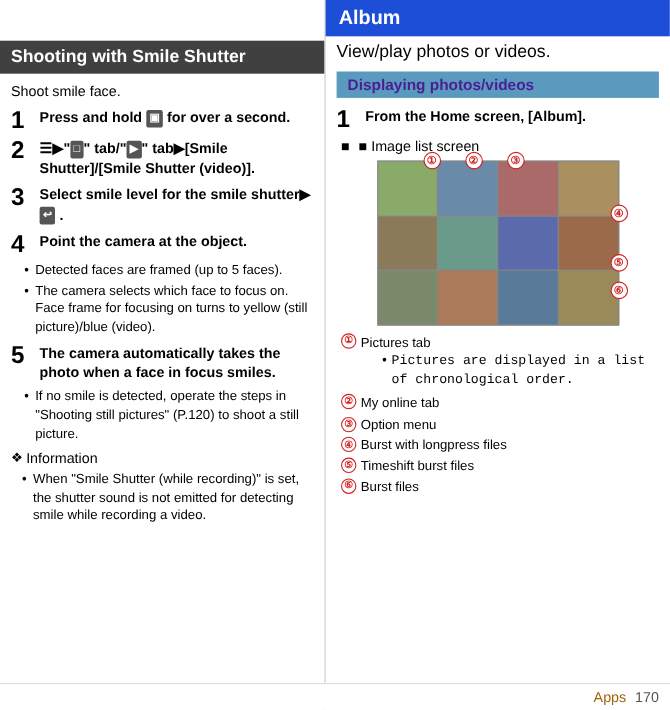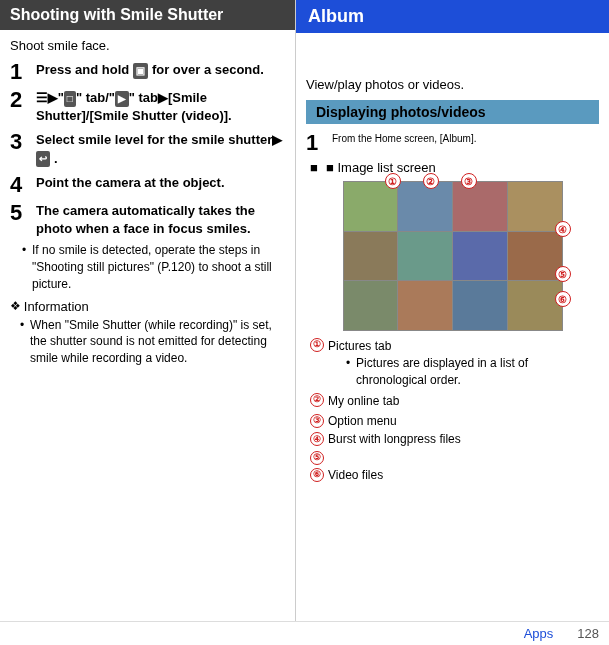--- a/index.html
+++ b/index.html
@@ -17,20 +17,21 @@
       display: flex;
       width: 609px;
       height: 645px;
     }
 
     
     .left-col {
       width: 295px;
       padding: 0;
       flex-shrink: 0;
+      margin-top: 37px;
     }
 
     .left-header {
       background: #404040;
       color: #fff;
       font-size: 16px;
       font-weight: bold;
       padding: 6px 10px;
     }
 
@@ -140,28 +141,27 @@
       font-size: 18px;
       font-weight: bold;
       padding: 6px 12px;
     }
 
     .right-content {
       padding: 6px 10px;
     }
 
     .right-intro {
-      font-size: 13px;
+      font-size: 16px;
       margin-bottom: 8px;
-      margin-top: 38px;
     }
 
     .sub-header {
       background: #5a9abf;
-      color: #000000;
+      color: #4c1d95;
       font-size: 14px;
       font-weight: bold;
       padding: 4px 10px;
       margin-bottom: 8px;
     }
 
     .right-step-row {
       display: flex;
       align-items: flex-start;
       margin-bottom: 6px;
@@ -169,22 +169,22 @@
 
     .right-step-num {
       font-size: 22px;
       font-weight: bold;
       min-width: 22px;
       line-height: 1;
       margin-right: 4px;
     }
 
     .right-step-text {
-      font-size: 10px;
-      font-weight: normal;
+      font-size: 13px;
+      font-weight: bold;
       line-height: 1.4;
     }
 
     .sub-item {
       font-size: 13px;
       font-weight: normal;
       display: flex;
       align-items: flex-start;
       margin-left: 4px;
       margin-bottom: 6px;
@@ -286,20 +286,21 @@
     .annot-sub {
       list-style: none;
       margin-left: 18px;
     }
 
     .annot-sub li {
       font-size: 12px;
       line-height: 1.4;
       padding-left: 10px;
       position: relative;
+      font-family: Liberation Mono, monospace;
     }
 
     .annot-sub li::before {
       content: '•';
       position: absolute;
       left: 0;
     }
 
     
     .footer {
@@ -310,22 +311,22 @@
       display: flex;
       justify-content: flex-end;
       align-items: center;
       padding: 4px 10px;
       font-size: 13px;
       border-top: 1px solid #ddd;
       background: #fff;
     }
 
     .footer-apps {
-      color: #1d4ed8;
-      margin-right: 24px;
+      color: #a16207;
+      margin-right: 8px;
     }
 
     .footer-num {
       color: #555;
       font-size: 13px;
     }
 
     
     .icon-btn {
       display: inline-block;
@@ -376,20 +377,24 @@
         </div>
       </div>
 
       <div class="step-container">
         <div class="step-row">
           <span class="step-num">4</span>
           <span class="step-text">
             <strong>Point the camera at the object.</strong>
           </span>
         </div>
+        <ul class="bullet-list">
+          <li>Detected faces are framed (up to 5 faces).</li>
+          <li>The camera selects which face to focus on. Face frame for focusing on turns to yellow (still picture)/blue (video).</li>
+        </ul>
       </div>
 
       <div class="step-container">
         <div class="step-row">
           <span class="step-num">5</span>
           <span class="step-text">
             <strong>The camera automatically takes the photo when a face in focus smiles.</strong>
           </span>
         </div>
         <ul class="bullet-list">
@@ -473,28 +478,29 @@
         <li style="margin-top:3px;">
           <span class="annot-circle">③</span>
           <span class="annot-text">Option menu</span>
         </li>
         <li style="margin-top:2px;">
           <span class="annot-circle">④</span>
           <span class="annot-text">Burst with longpress files</span>
         </li>
         <li style="margin-top:2px;">
           <span class="annot-circle">⑤</span>
+          <span class="annot-text">Timeshift burst files</span>
         </li>
         <li style="margin-top:2px;">
           <span class="annot-circle">⑥</span>
-          <span class="annot-text">Video files</span>
+          <span class="annot-text">Burst files</span>
         </li>
       </ul>
 
     </div>
   </div>
 
 </div>
 
 <div class="footer">
   <span class="footer-apps">Apps</span>
-  <span class="footer-num">128</span>
+  <span class="footer-num">170</span>
 </div>
 
 </body></html>

